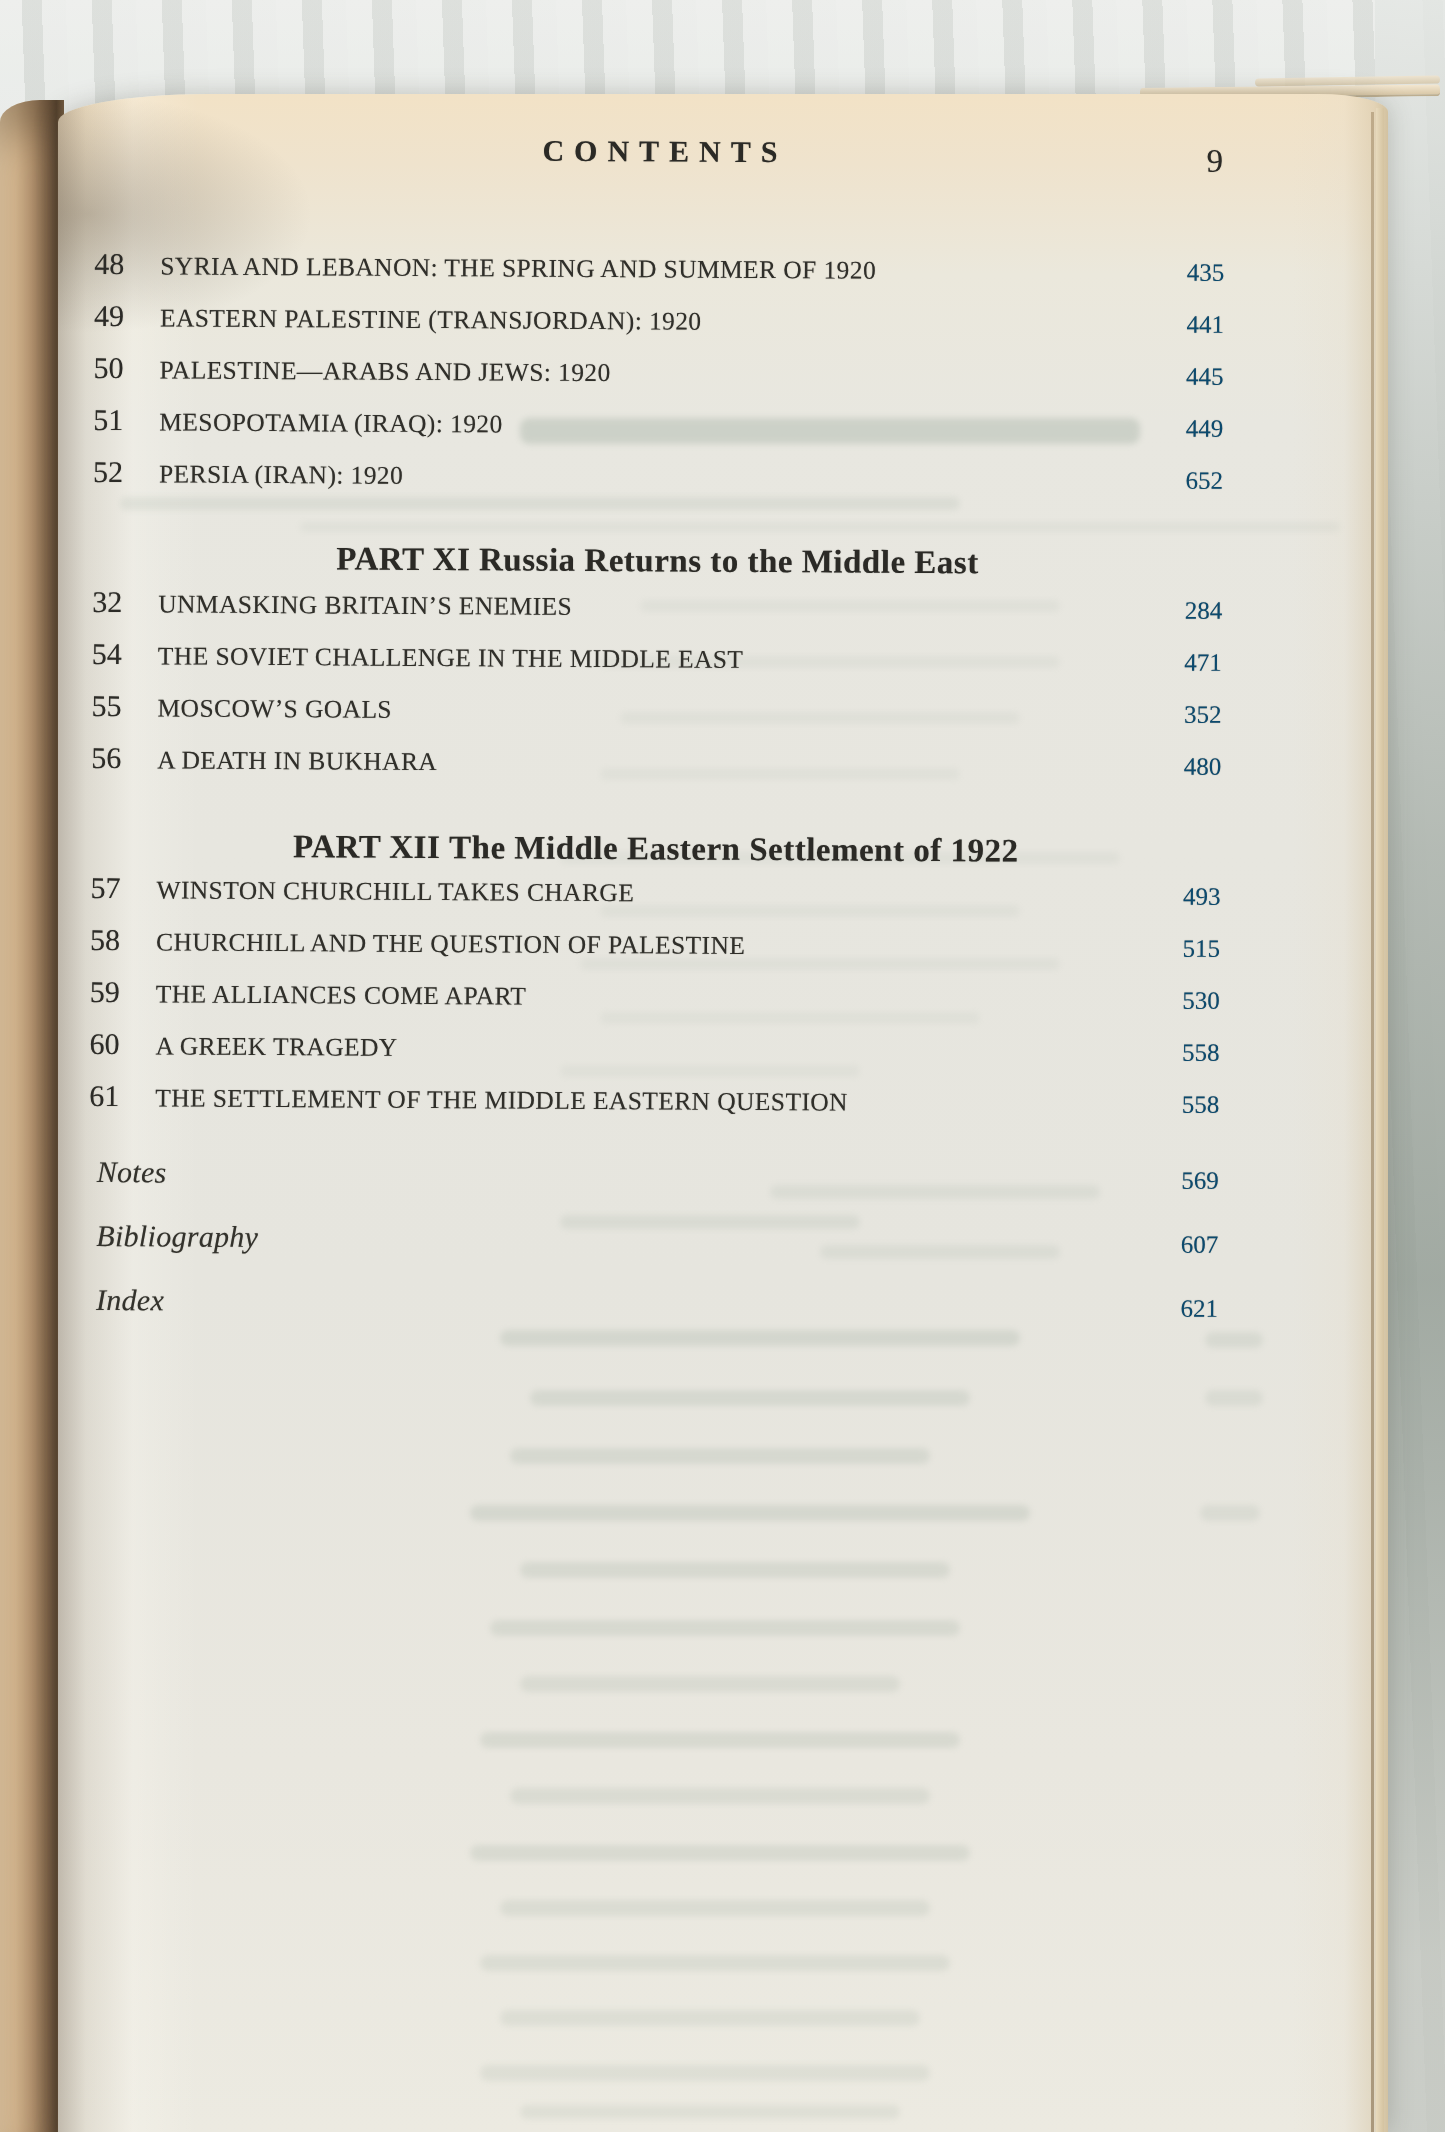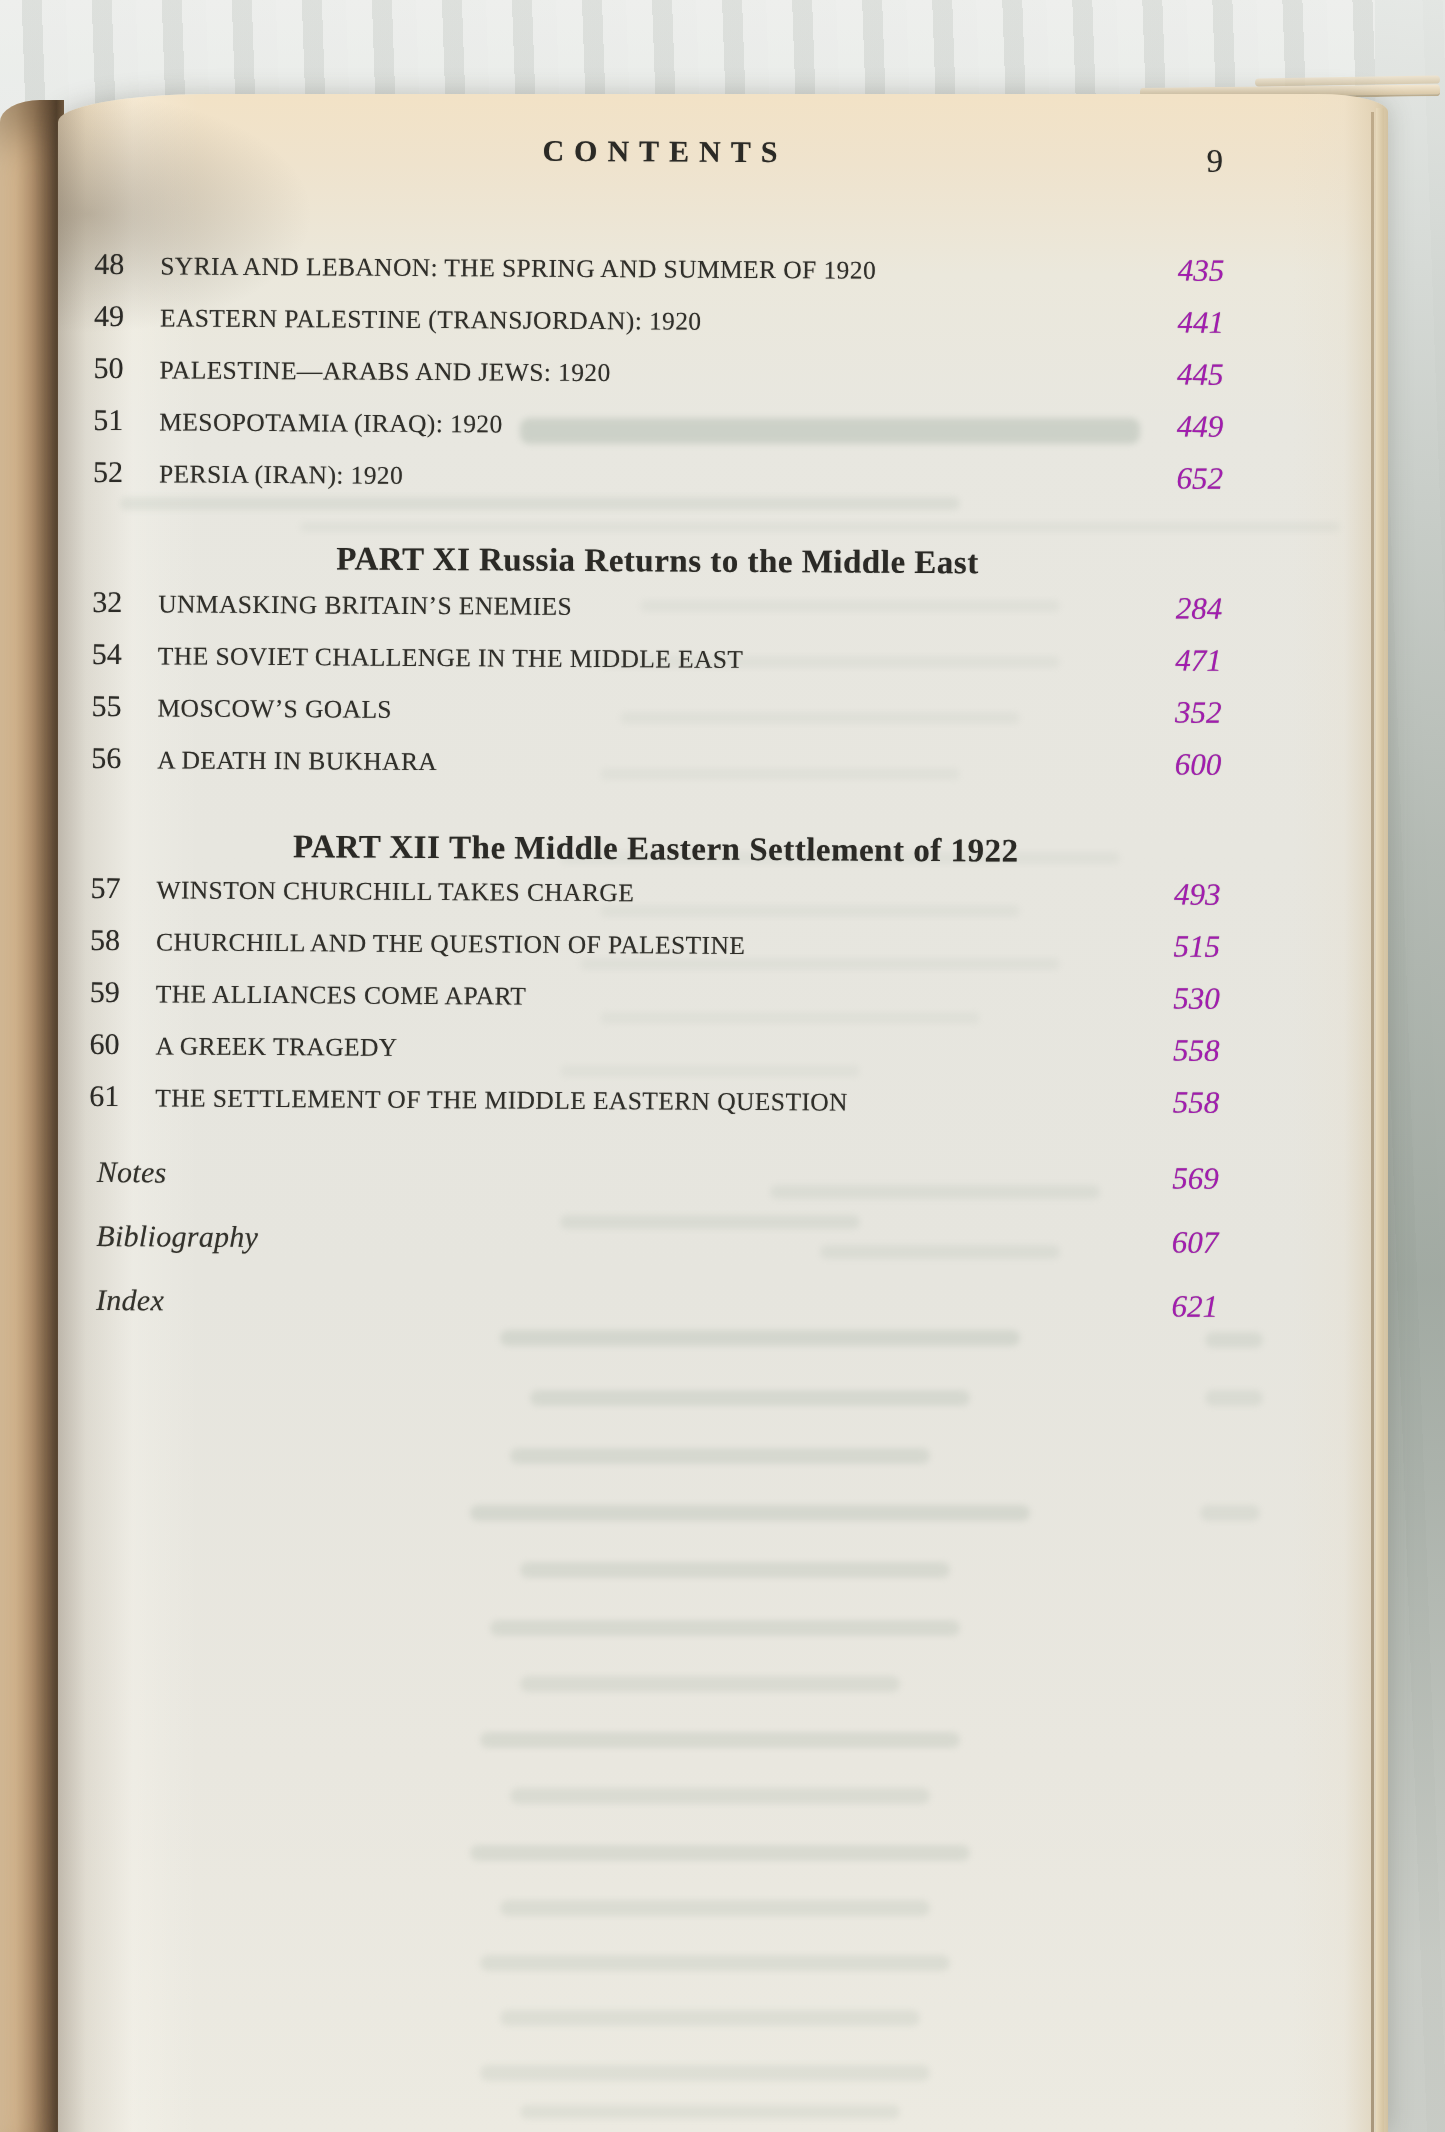--- a/index.html
+++ b/index.html
@@ -92,21 +92,21 @@
 
   .group{position:absolute;left:0;right:0;}
   .row{
     display:flex;align-items:baseline;height:52px;line-height:52px;
   }
   .row .num{width:44px;font-size:30px;flex:none;color:#2c2b27;}
   .row .ttl{
     flex:1;margin-left:22px;font-size:25.5px;letter-spacing:0.4px;
     white-space:nowrap;color:#302f2a;
   }
-  .row .pg{flex:none;min-width:92px;text-align:right;font-size:31px;color:#a21caf;font-style:italic;}
+  .row .pg{flex:none;min-width:92px;text-align:right;font-size:25px;color:#0c4a6e;}
   .back-row .ttl-italic{
     flex:1;margin-left:8px;font-size:30px;font-style:italic;letter-spacing:0.3px;color:#33322c;
   }
   .back-row{height:64px;line-height:64px;}
   .part-heading{
     position:absolute;left:0;right:0;height:46px;line-height:46px;
     text-align:center;font-size:33px;font-weight:700;color:#2b2a26;
     letter-spacing:0.5px;white-space:nowrap;
   }
 </style>
@@ -214,21 +214,21 @@
         <span class="pg">471</span>
       </div>
       <div class="row">
         <span class="num">55</span>
         <span class="ttl">MOSCOW’S GOALS</span>
         <span class="pg">352</span>
       </div>
       <div class="row">
         <span class="num">56</span>
         <span class="ttl">A DEATH IN BUKHARA</span>
-        <span class="pg">600</span>
+        <span class="pg">480</span>
       </div>
     </div>
 
     <div class="part-heading" style="top:822px">
       <span>PART XII</span>&nbsp;<span>The Middle Eastern Settlement of 1922</span>
     </div>
 
     <div class="group" style="top:862px">
       <div class="row">
         <span class="num">57</span>

